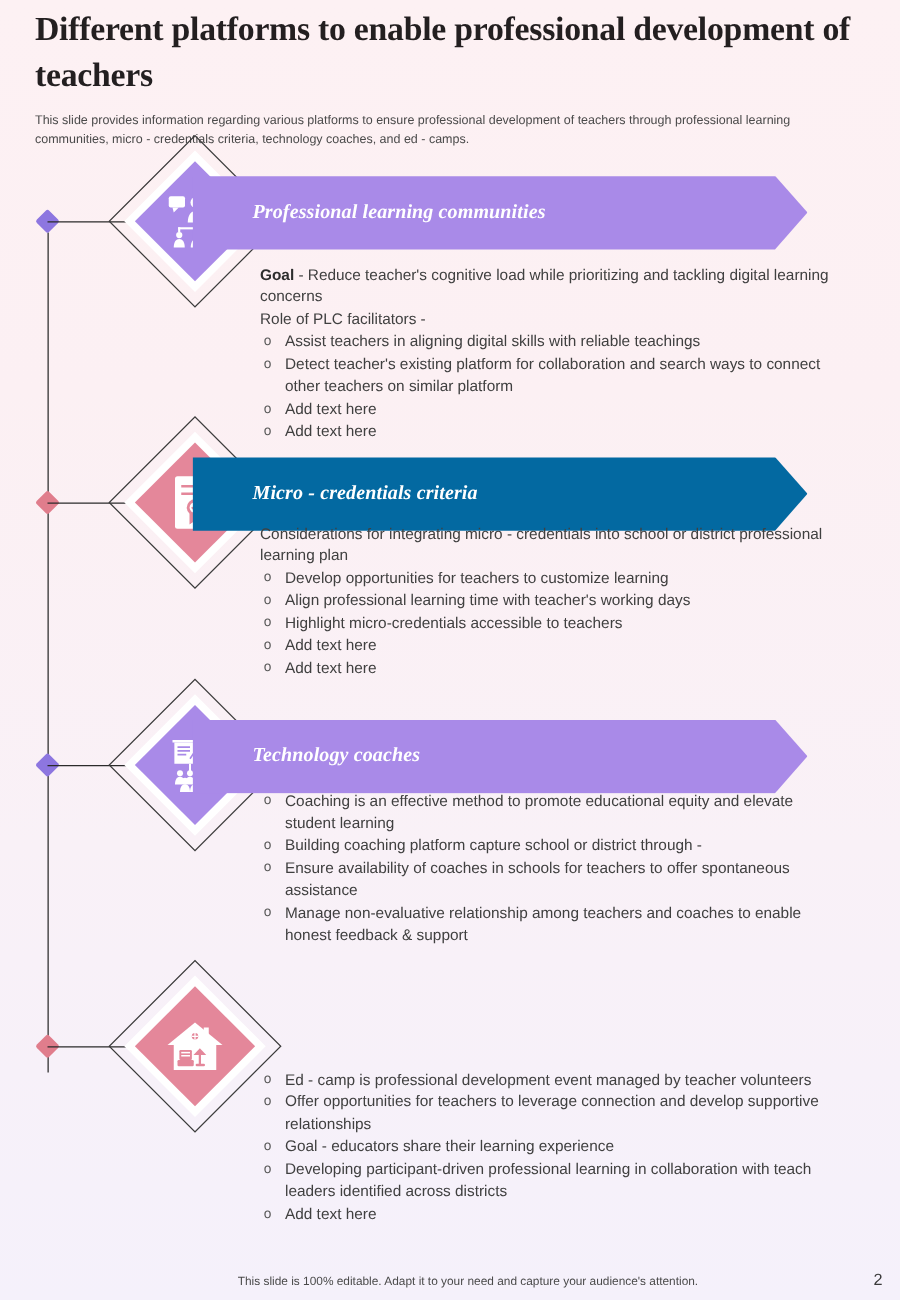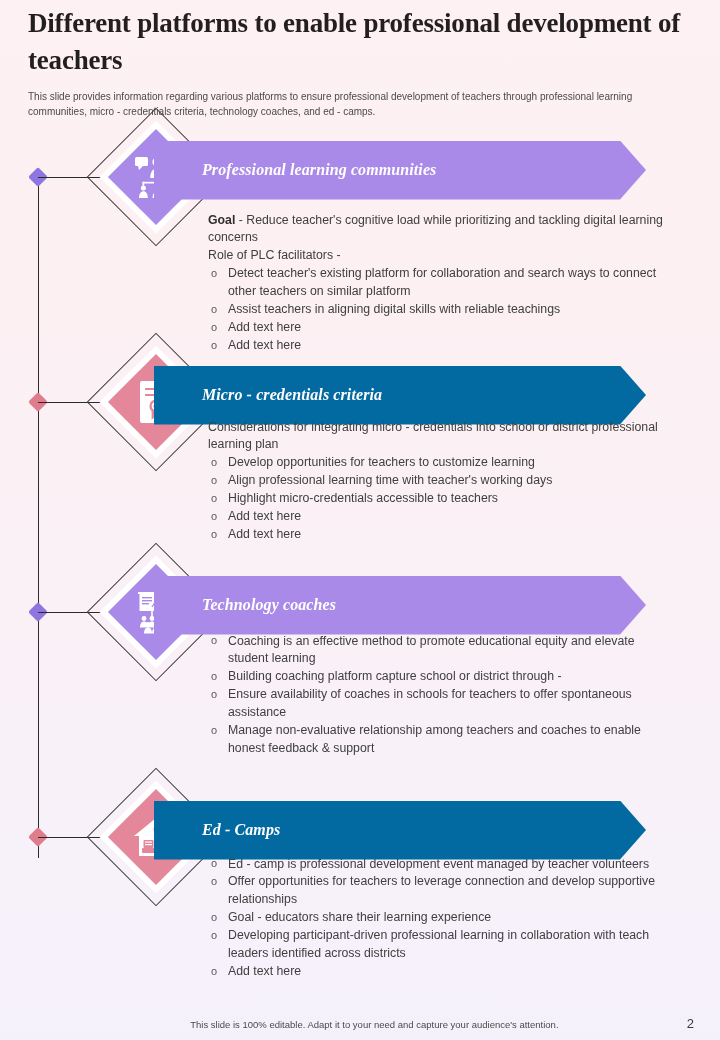--- a/index.html
+++ b/index.html
@@ -185,21 +185,21 @@
   .s2 .body-block { top: 58px; }
   .s3 .body-block { top: 62px; }
   .s4 .body-block { top: 60px; }
 
   
   .footer {
     position: absolute;
     left: 0;
     bottom: 9px;
     width: 720px;
-    padding: 0 26px;
+    padding: 0 14px;
     display: flex;
     align-items: baseline;
   }
   .footer-note {
     flex: 1;
     text-align: center;
     font-size: 9.5px;
     color: #4a4a4a;
     padding-left: 36px;
   }
@@ -259,22 +259,22 @@
     </div>
 
     <div class="banner purple">
       <span class="banner-label">Professional learning communities</span>
     </div>
 
     <div class="body-block">
       <p class="lead"><b>Goal</b><span> - Reduce teacher's cognitive load while prioritizing and tackling digital learning concerns</span></p>
       <p class="lead">Role of PLC facilitators -</p>
       <ul class="bullets">
+        <li>Assist teachers in aligning digital skills with reliable teachings</li>
         <li>Detect teacher's existing platform for collaboration and search ways to connect other teachers on similar platform</li>
-        <li>Assist teachers in aligning digital skills with reliable teachings</li>
         <li>Add text here</li>
         <li>Add text here</li>
       </ul>
     </div>
   </div>
 
   <div class="section s2">
     <div class="rail-dot pink"></div>
     <div class="connector"></div>
 
@@ -384,23 +384,20 @@
             <rect x="12" y="28" width="7" height="1.2" fill="#ffffff"></rect>
             <rect x="9" y="32" width="13" height="5" rx="1"></rect>
             <rect x="26" y="24.5" width="1.8" height="11"></rect>
             <polygon points="26.9,22.5 32,28 21.8,28"></polygon>
             <rect x="23.5" y="35" width="7.5" height="2" rx="1"></rect>
           </g>
         </svg>
       </div>
     </div>
 
-    <div class="banner pink">
-      <span class="banner-label">Ed - Camps</span>
-    </div>
 
     <div class="body-block">
       <ul class="bullets">
         <li>Ed - camp is professional development event managed by teacher volunteers</li>
         <li>Offer opportunities for teachers to leverage connection and develop supportive relationships</li>
         <li>Goal - educators share their learning experience</li>
         <li>Developing participant-driven professional learning in collaboration with teach leaders identified across districts</li>
         <li>Add text here</li>
       </ul>
     </div>

